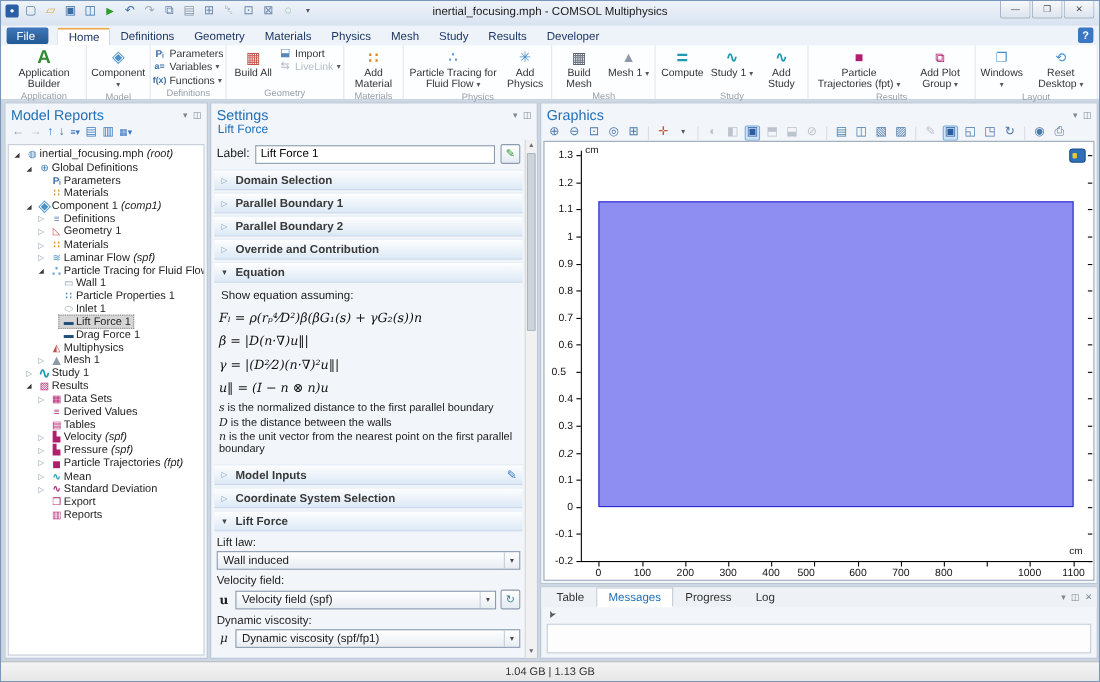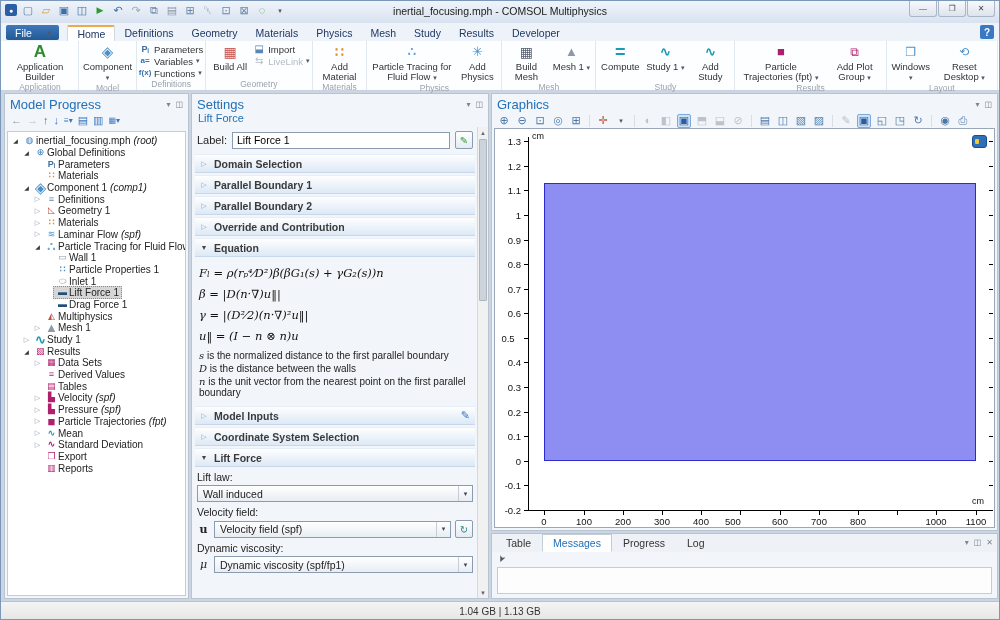--- a/index.html
+++ b/index.html
@@ -14,21 +14,21 @@
     align-items:center;justify-content:center;}
   #win-title{position:absolute;left:0;right:0;top:4px;text-align:center;font-size:10.5px;color:#1b1b1b;}
   #win-controls{position:absolute;right:4px;top:0;display:flex;z-index:3;}
   .wbtn{width:26px;height:15px;margin-left:1px;border:1px solid #aab6c6;border-top:none;
     border-radius:0 0 3px 3px;background:linear-gradient(#f7f9fb,#dde4ee);
     display:flex;align-items:center;justify-content:center;font-size:8px;color:#445;}
   
   #tabrow{position:absolute;left:0;top:22px;right:0;height:18px;background:#eef3f9;
     display:flex;align-items:flex-end;padding-left:5px;box-sizing:border-box;}
   #file-btn{height:15px;padding:0 9px;margin:0 8px 1px 0;border-radius:2px;
-    background:linear-gradient(#3f77bb,#215a94);color:#fff;display:flex;align-items:center;gap:15px;
+    background:linear-gradient(#3f77bb,#215a94);color:#fff;display:flex;align-items:center;gap:0;
     font-size:10.5px;}
   .rtab{padding:2px 9px 1px;font-size:10.5px;color:#1f3864;}
   .rtab.active{background:#fff;border:1px solid #cfd9e4;border-bottom:none;
     border-top:2px solid #edaa4a;border-radius:2px 2px 0 0;padding-top:1px;}
   #help-btn{position:absolute;right:5px;top:24px;width:14px;height:14px;background:#3a78c3;
     color:#fff;font-weight:bold;font-size:10px;border-radius:2px;display:flex;
     align-items:center;justify-content:center;z-index:4;}
   
   #ribbon{position:absolute;left:0;top:40px;right:0;height:50px;background:#fdfeff;
     border-bottom:1px solid #c9d2de;display:flex;align-items:stretch;padding:0 1px;box-sizing:border-box;}
@@ -319,21 +319,21 @@
             <span class="ig " style="color: rgb(74, 144, 200); font-size: 12px;">⟲</span>
             <div>Reset Desktop <span class="mcaret">▾</span></div>
           </div>
         </div>
         <div class="rb-glabel">Layout</div>
       </div>
     </div>
 
   <div class="panel" id="panel-left">
     <div class="phead">
-      <span class="ptitle">Model Progress</span>
+      <span class="ptitle">Model Reports</span>
       <span class="pico">▾</span>
       <span class="pico">◫</span>
     </div>
     <div id="mb-toolbar">
         <span class="ig " style="color: rgb(138, 155, 176);">←</span>
         <span class="ig " style="color: rgb(185, 196, 208);">→</span>
         <span class="ig " style="color: rgb(58, 120, 195);">↑</span>
         <span class="ig " style="color: rgb(58, 120, 195);">↓</span>
         <span class="ig " style="color: rgb(58, 120, 195); font-size: 8px;">≡▾</span>
         <span class="ig " style="color: rgb(58, 120, 195);">▤</span>
@@ -583,20 +583,21 @@
       <div class="sec">
         <span class="sx closed">▷</span>
         <span>Override and Contribution</span>
       </div>
       <div class="sec">
         <span class="sx open">▾</span>
         <span>Equation</span>
       </div>
 
       <div class="eq-wrap">
+        <div class="cap">Show equation assuming:</div>
         <div id="eq-lines">
             <div class="eq-line">Fₗ = ρ(rₚ⁴⁄D²)β(βG₁(s) + γG₂(s))n</div>
             <div class="eq-line">β = |D(n·∇)u‖|</div>
             <div class="eq-line">γ = |(D²⁄2)(n·∇)²u‖|</div>
             <div class="eq-line">u‖ = (I − n ⊗ n)u</div>
           </div>
         <div id="eq-notes">
             <div class="eq-note"><span class="nv">s</span> is the normalized distance to the first parallel boundary</div>
             <div class="eq-note"><span class="nv">D</span> is the distance between the walls</div>
             <div class="eq-note"><span class="nv">n</span> is the unit vector from the nearest point on the first parallel boundary</div>
@@ -702,21 +703,21 @@
         <div class="tickmark" style="left: 494px; top: 356px; width: 4px; height: 1px;"></div>
         <div class="tick-label" style="left: 0px; top: 351px; width: 26px; text-align: right;">-0.1</div>
         <div class="tickmark" style="left: 29px; top: 332px; width: 4px; height: 1px;"></div>
         <div class="tickmark" style="left: 494px; top: 332px; width: 4px; height: 1px;"></div>
         <div class="tick-label" style="left: 0px; top: 327px; width: 26px; text-align: right;">0</div>
         <div class="tickmark" style="left: 29px; top: 307px; width: 4px; height: 1px;"></div>
         <div class="tickmark" style="left: 494px; top: 307px; width: 4px; height: 1px;"></div>
         <div class="tick-label" style="left: 0px; top: 302px; width: 26px; text-align: right;">0.1</div>
         <div class="tickmark" style="left: 29px; top: 283px; width: 4px; height: 1px;"></div>
         <div class="tickmark" style="left: 494px; top: 283px; width: 4px; height: 1px;"></div>
-        <div class="tick-label" style="left: 0px; top: 278px; width: 26px; text-align: right;">0.2</div>
+        <div class="tick-label" style="left: 0px; top: 278px; width: 26px; text-align: right; font-style: italic;">0.2</div>
         <div class="tickmark" style="left: 29px; top: 258px; width: 4px; height: 1px;"></div>
         <div class="tickmark" style="left: 494px; top: 258px; width: 4px; height: 1px;"></div>
         <div class="tick-label" style="left: 0px; top: 253px; width: 26px; text-align: right;">0.3</div>
         <div class="tickmark" style="left: 29px; top: 233px; width: 4px; height: 1px;"></div>
         <div class="tickmark" style="left: 494px; top: 233px; width: 4px; height: 1px;"></div>
         <div class="tick-label" style="left: 0px; top: 228px; width: 26px; text-align: right;">0.4</div>
         <div class="tickmark" style="left: 29px; top: 209px; width: 4px; height: 1px;"></div>
         <div class="tickmark" style="left: 494px; top: 209px; width: 4px; height: 1px;"></div>
         <div class="tick-label" style="left: 0px; top: 204px; width: 26px; text-align: center;">0.5</div>
         <div class="tickmark" style="left: 29px; top: 184px; width: 4px; height: 1px;"></div>

